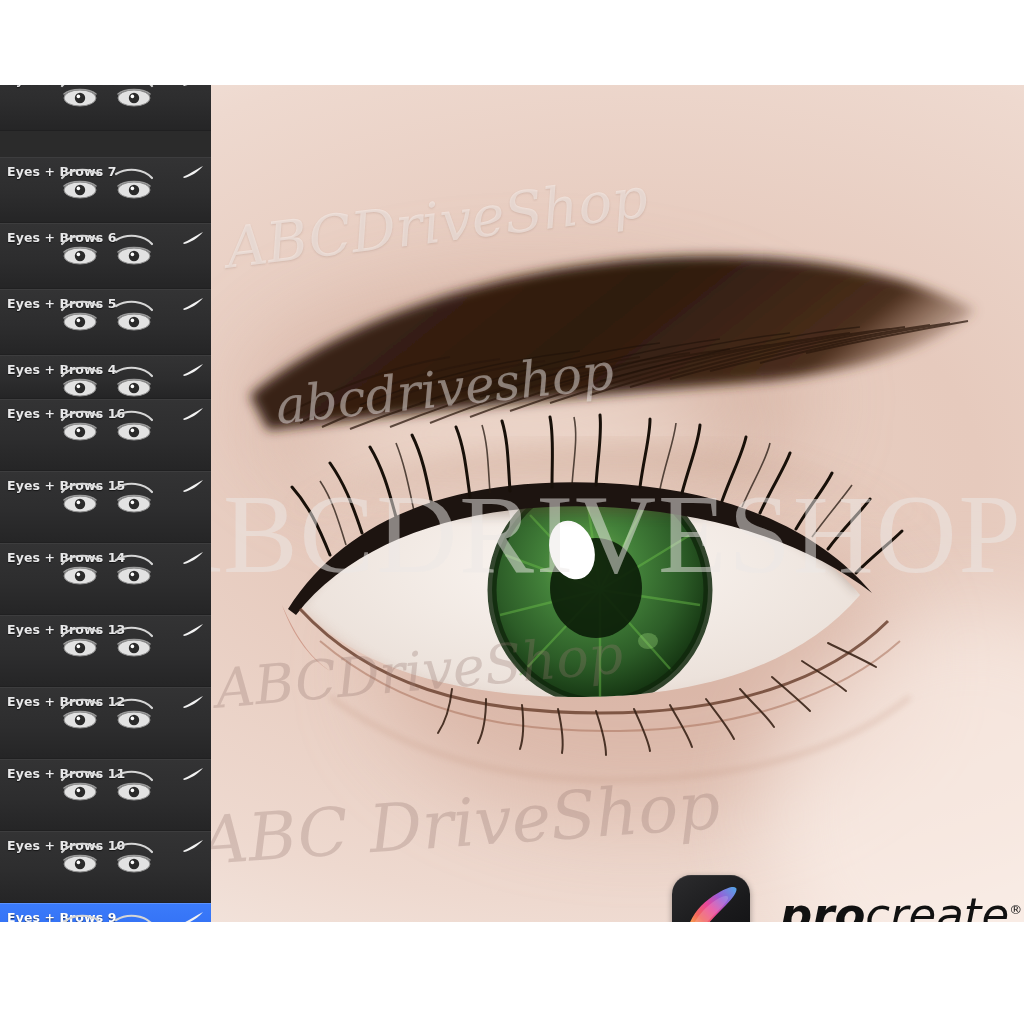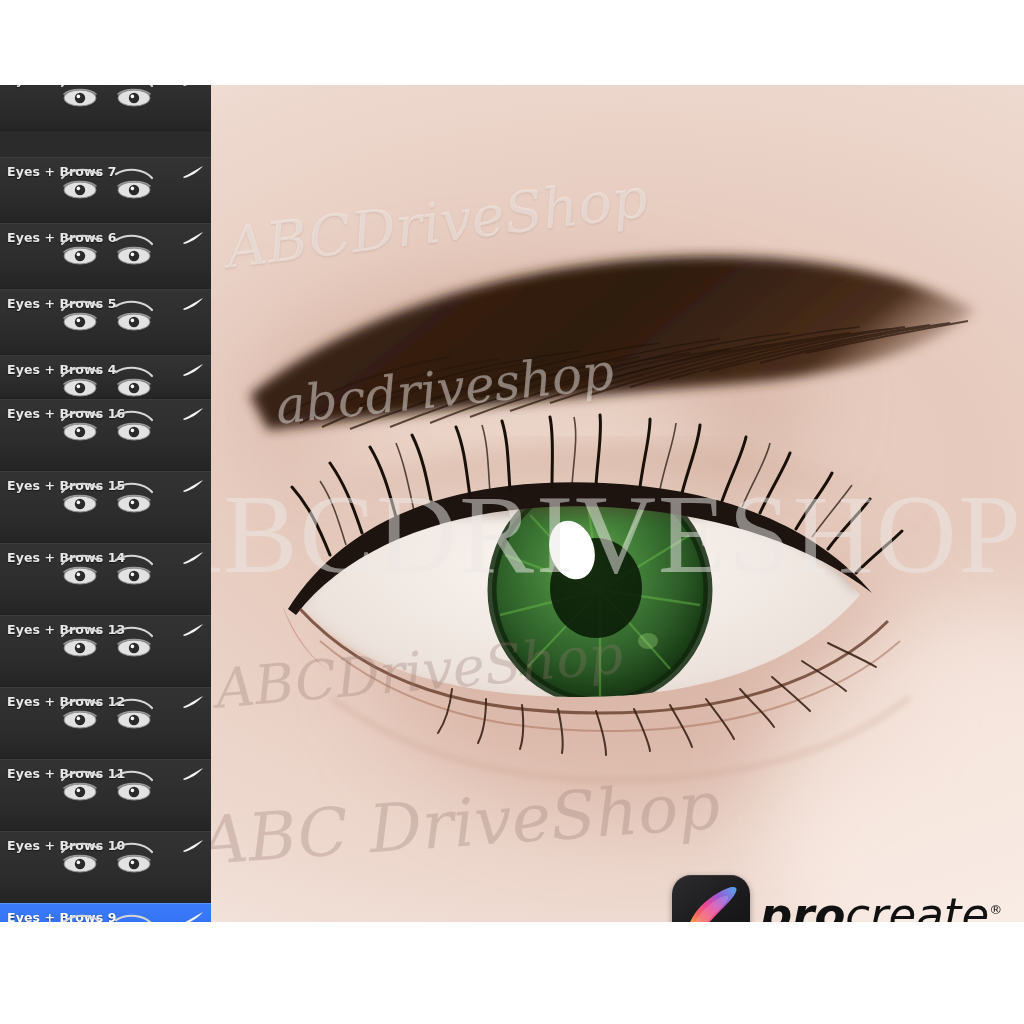--- a/index.html
+++ b/index.html
@@ -31,21 +31,21 @@
     font-family:"DejaVu Serif",serif;font-style:italic;
     color:rgba(150,120,112,0.30);
   }
   .wm-caps{
     font-family:"Liberation Serif",serif;
     color:rgba(235,232,230,0.52);
     letter-spacing:2px;
   }
 
   
-  #procreate-logo{position:absolute;left:672px;top:790px;display:flex;align-items:center;gap:10px;}
+  #procreate-logo{position:absolute;left:672px;top:790px;display:flex;align-items:center;gap:30px;}
   #pc-mark{
     width:78px;height:78px;border-radius:19px;
     background:linear-gradient(145deg,#2c2c2e 0%,#1a1a1c 55%,#101012 100%);
     box-shadow:0 2px 6px rgba(0,0,0,0.35), inset 0 1px 0 rgba(255,255,255,0.08);
     position:relative;overflow:hidden;
   }
   #pc-word{font-family:"DejaVu Sans",sans-serif;font-size:45px;font-style:italic;color:#111;line-height:1;position:relative;}
   #pc-word .b{font-weight:bold;}
   #pc-reg{font-family:"DejaVu Sans",sans-serif;font-size:13px;vertical-align:super;font-style:normal;}
 

